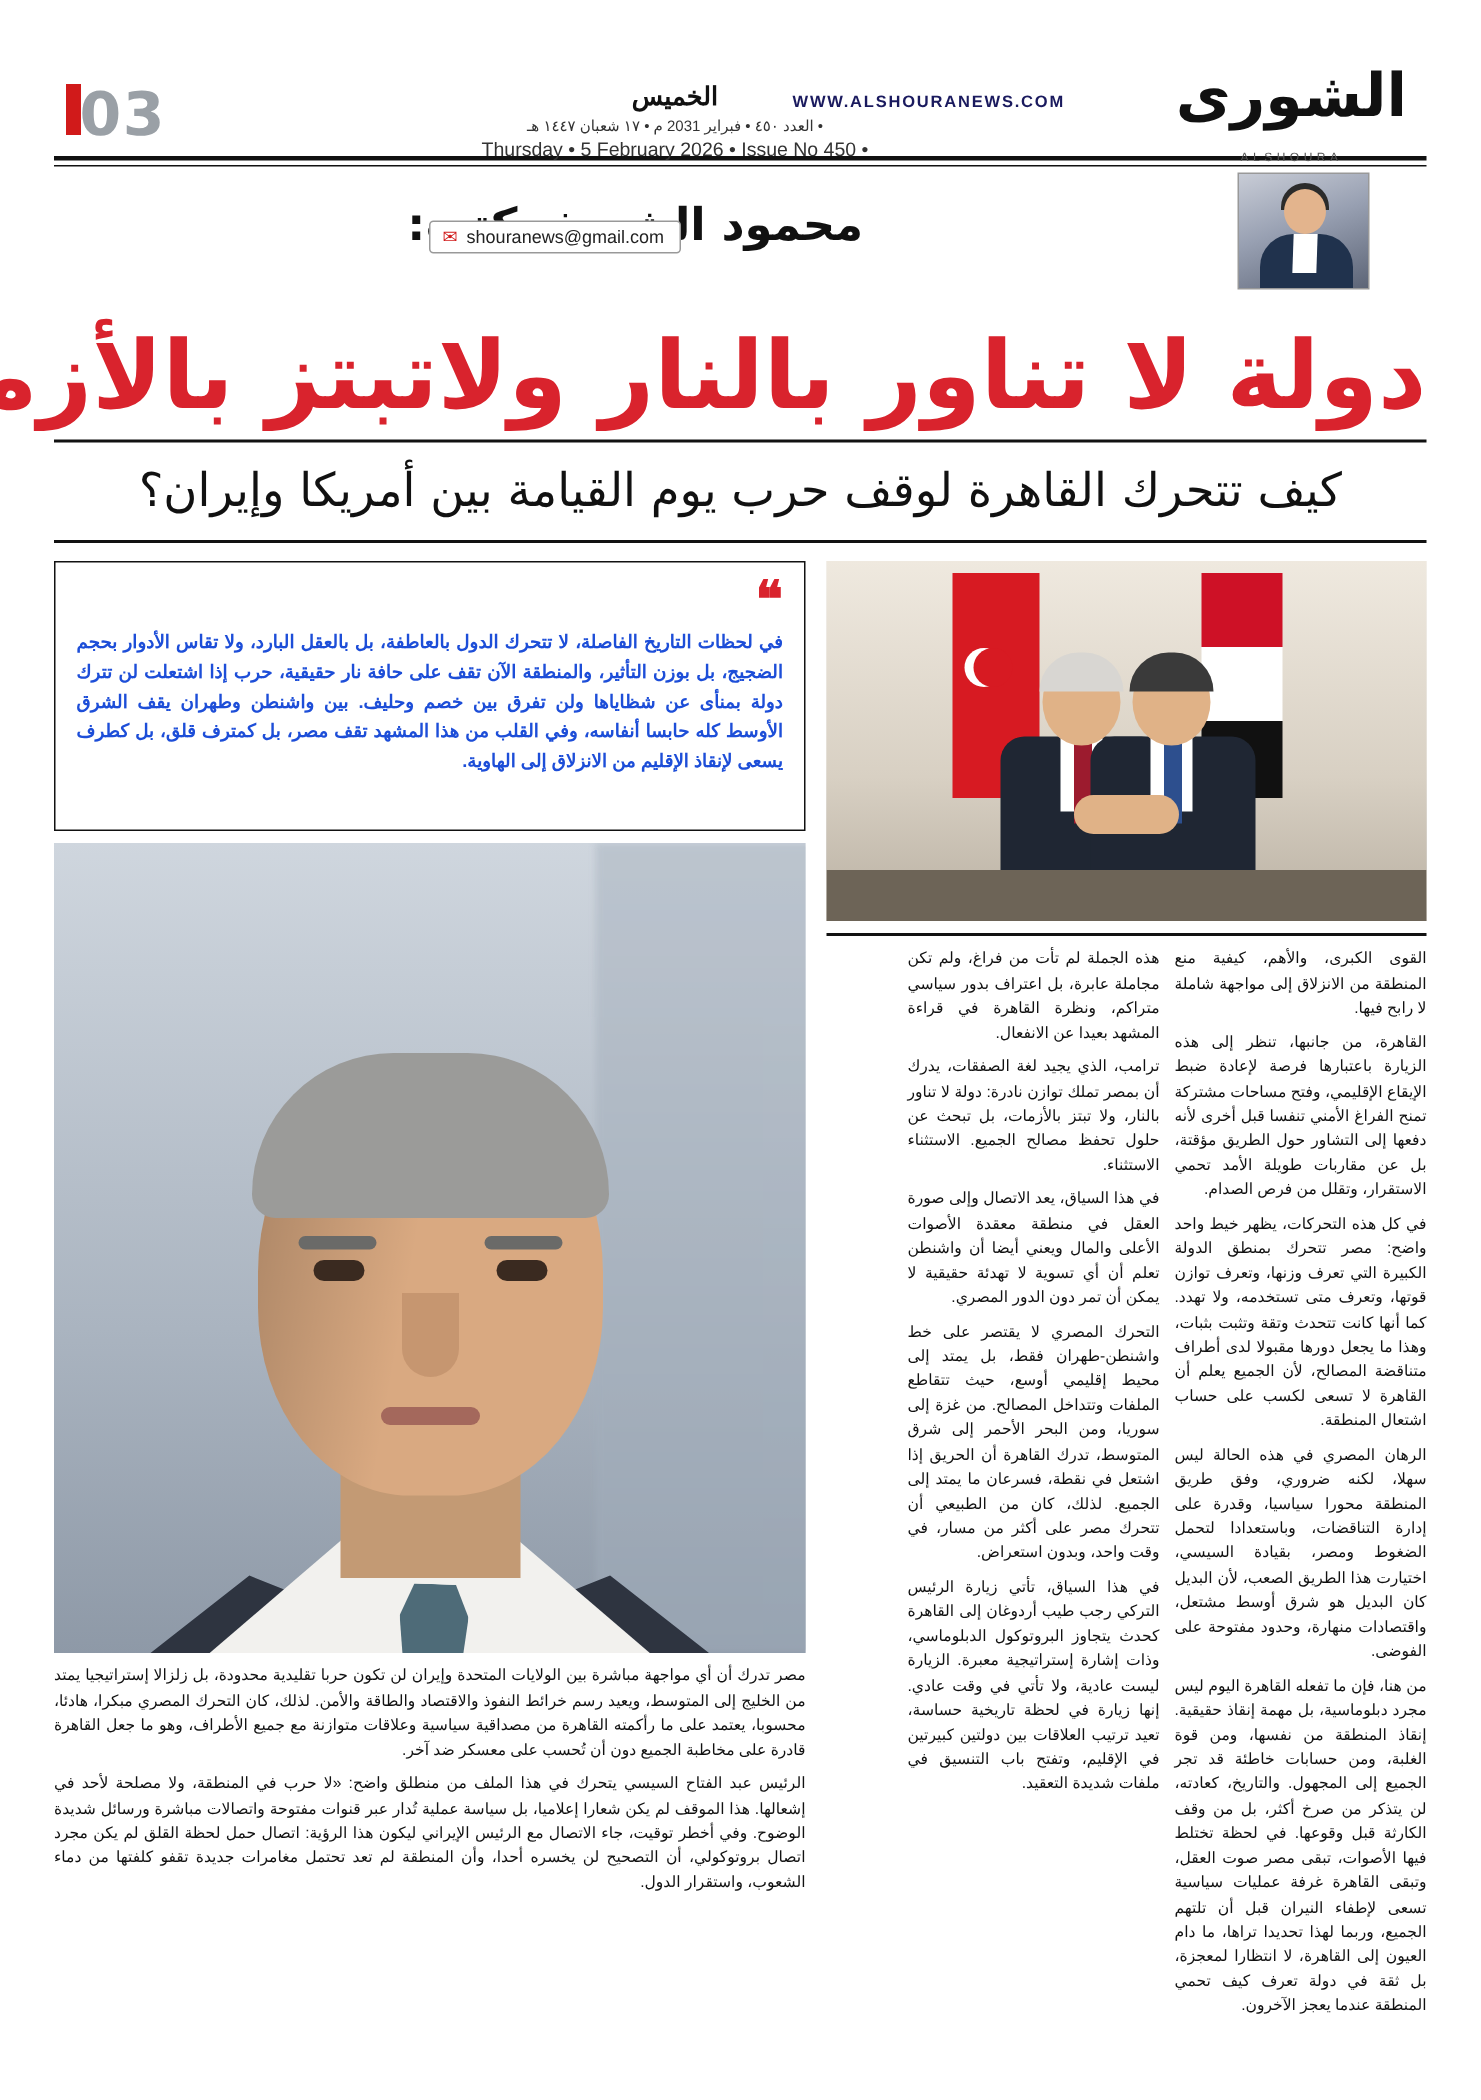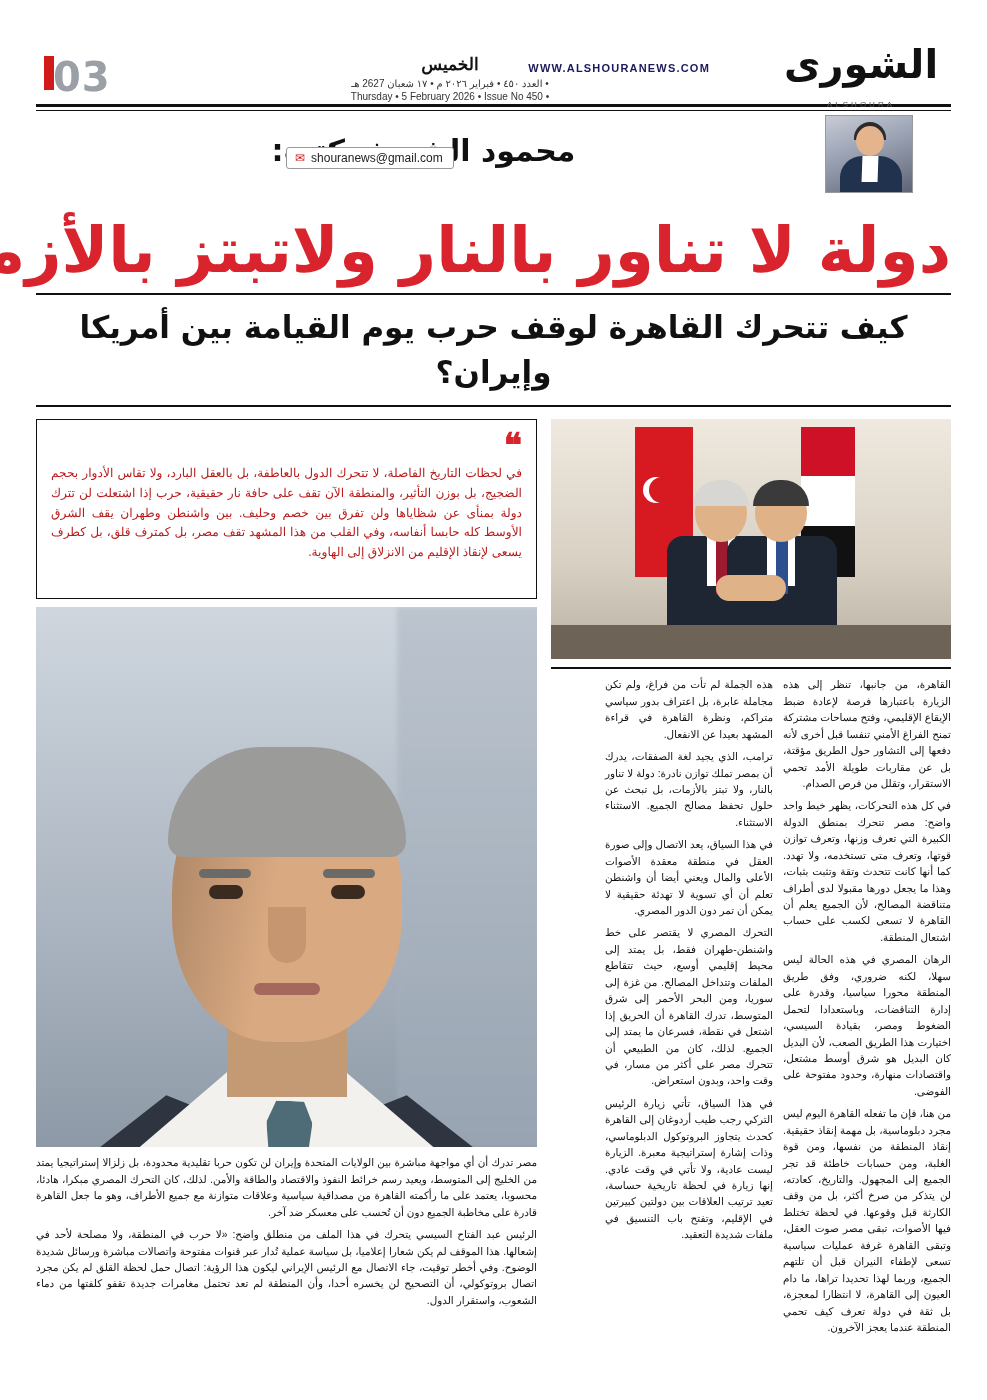--- a/index.html
+++ b/index.html
@@ -21,21 +21,21 @@
     font-size:40px; font-weight:bold; color:#9aa0a6; letter-spacing:1px;
     font-family:"DejaVu Sans", sans-serif;
   }
   .red-tab {
     position:absolute; left:44px; top:56px; width:10px; height:34px;
     background:#d11a1a;
   }
   .mast-center { position:absolute; left:150px; top:54px; width:600px; text-align:center; }
   .mast-day { font-size:17px; font-weight:bold; color:#111; margin-bottom:3px;}
   .mast-line-ar { font-size:10px; color:#333; letter-spacing:0; }
-  .mast-line-en { font-size:10px; color:#333; margin-top:2px; }
+  .mast-line-en { font-size:13px; color:#333; margin-top:2px; }
   .mast-url {
     position:absolute; left:380px; top:62px; width:330px; text-align:right;
     font-size:11px; letter-spacing:1.2px; color:#1a1a5e; font-weight:bold;
     font-family:"Liberation Sans", sans-serif; direction:ltr;
   }
   .logo {
     position:absolute; right:36px; top:44px; width:180px; text-align:center;
   }
   .logo-ar {
     font-size:40px; font-weight:bold; color:#111;
@@ -85,21 +85,21 @@
   
   .headline-main {
     text-align:center; color:#d9232d; font-weight:bold;
     font-size:63px; line-height:1.15; margin:12px 36px 6px 36px;
     font-family:"DejaVu Sans", sans-serif;
     white-space:nowrap;
   }
   .rule-after-head { border-top:2px solid #111; margin:6px 36px 0 36px; }
   .subhead {
     margin:10px 36px 0 36px; text-align:center;
-    font-size:31px; font-weight:bold; line-height:1.45; color:#111;
+    font-size:31px; font-weight:normal; line-height:1.45; color:#111;
     font-family:"DejaVu Sans", sans-serif;
   }
   .rule-after-sub { border-top:2px solid #111; margin:10px 36px 0 36px; }
 
   
   .hero { display:flex; gap:14px; margin:12px 36px 0 36px; }
   .hero-right { width:400px; }
   .hero-left { flex:1; }
 
   
@@ -168,21 +168,21 @@
   }
 
   
   .quote-box {
     border:1px solid #111; padding:14px 14px 12px 14px; position:relative;
     height:180px;
   }
   .quote-mark { color:#d9232d; font-size:34px; line-height:.7; font-weight:bold; }
   .quote-text {
     margin-top:6px; font-size:12.2px; line-height:1.62; text-align:justify;
-    color:#b91c1c; font-weight:normal;
+    color:#1d4ed8; font-weight:bold;
   }
 
   
   .photo-handshake {
     position:relative; width:100%; height:240px; overflow:hidden; margin-top:0;
     background:linear-gradient(180deg,#e9e4dc 0%, #cfc7ba 55%, #8c8377 100%);
   }
   .hs-wall { position:absolute; inset:0; background:linear-gradient(180deg,#efe9df,#d8d0c3 60%,#b9b0a2); }
   .hs-flag-tr {
     position:absolute; left:84px; top:8px; width:58px; height:150px; background:#d71a22;
@@ -231,21 +231,21 @@
 <body>
 
 <div class="page">
 
   <div class="masthead">
     <div class="red-tab"></div>
     <div class="page-num">03</div>
 
     <div class="mast-center">
       <div class="mast-day">الخميس</div>
-      <div class="mast-line-ar">• العدد ٤٥٠  • فبراير ٢٠٢٦ م  • ١٧ شعبان 2627 هـ</div>
+      <div class="mast-line-ar">• العدد ٤٥٠  • فبراير 2031 م  • ١٧ شعبان ١٤٤٧ هـ</div>
       <div class="mast-line-en">• Thursday • 5 February 2026 • Issue No 450</div>
     </div>
 
     <div class="mast-url">WWW.ALSHOURANEWS.COM</div>
 
     <div class="logo">
       <div class="logo-ar">الشورى</div>
       <div class="logo-sub">ALSHOURA</div>
     </div>
   </div>
@@ -294,20 +294,21 @@
           <div class="m-hair dark"></div>
         </div>
         <div class="hs-hands"></div>
         <div class="hs-podium"></div>
       </div>
 
       <div class="rule-sec"></div>
 
       <div class="hero-text" style="margin-top:8px;">
         <div class="bcol col-w">
+          <p>القوى الكبرى، والأهم، كيفية منع المنطقة من الانزلاق إلى مواجهة شاملة لا رابح فيها.</p>
           <p>القاهرة، من جانبها، تنظر إلى هذه الزيارة باعتبارها فرصة لإعادة ضبط الإيقاع الإقليمي، وفتح مساحات مشتركة تمنح الفراغ الأمني تنفسا قبل أخرى لأنه دفعها إلى التشاور حول الطريق مؤقتة، بل عن مقاربات طويلة الأمد تحمي الاستقرار، وتقلل من فرص الصدام.</p>
           <p>في كل هذه التحركات، يظهر خيط واحد واضح: مصر تتحرك بمنطق الدولة الكبيرة التي تعرف وزنها، وتعرف توازن قوتها، وتعرف متى تستخدمه، ولا تهدد. كما أنها كانت تتحدث وتقة وتثبت بثبات، وهذا ما يجعل دورها مقبولا لدى أطراف متناقضة المصالح، لأن الجميع يعلم أن القاهرة لا تسعى لكسب على حساب اشتعال المنطقة.</p>
           <p>الرهان المصري في هذه الحالة ليس سهلا، لكنه ضروري، وفق طريق المنطقة محورا سياسيا، وقدرة على إدارة التناقضات، وباستعدادا لتحمل الضغوط ومصر، بقيادة السيسي، اختيارت هذا الطريق الصعب، لأن البديل كان البديل هو شرق أوسط مشتعل، واقتصادات منهارة، وحدود مفتوحة على الفوضى.</p>
           <p>من هنا، فإن ما تفعله القاهرة اليوم ليس مجرد دبلوماسية، بل مهمة إنقاذ حقيقية. إنقاذ المنطقة من نفسها، ومن قوة الغلبة، ومن حسابات خاطئة قد تجر الجميع إلى المجهول. والتاريخ، كعادته، لن يتذكر من صرخ أكثر، بل من وقف الكارثة قبل وقوعها. في لحظة تختلط فيها الأصوات، تبقى مصر صوت العقل، وتبقى القاهرة غرفة عمليات سياسية تسعى لإطفاء النيران قبل أن تلتهم الجميع، وربما لهذا تحديدا تراها، ما دام العيون إلى القاهرة، لا انتظارا لمعجزة، بل ثقة في دولة تعرف كيف تحمي المنطقة عندما يعجز الآخرون.</p>
         </div>
         <div class="bcol col-w">
           <p>هذه الجملة لم تأت من فراغ، ولم تكن مجاملة عابرة، بل اعتراف بدور سياسي متراكم، ونظرة القاهرة في قراءة المشهد بعيدا عن الانفعال.</p>
           <p>ترامب، الذي يجيد لغة الصفقات، يدرك أن بمصر تملك توازن نادرة: دولة لا تناور بالنار، ولا تبتز بالأزمات، بل تبحث عن حلول تحفظ مصالح الجميع. الاستثناء الاستثناء.</p>
           <p>في هذا السياق، يعد الاتصال وإلى صورة العقل في منطقة معقدة الأصوات الأعلى والمال ويعني أيضا أن واشنطن تعلم أن أي تسوية لا تهدئة حقيقية لا يمكن أن تمر دون الدور المصري.</p>
           <p>التحرك المصري لا يقتصر على خط واشنطن-طهران فقط، بل يمتد إلى محيط إقليمي أوسع، حيث تتقاطع الملفات وتتداخل المصالح. من غزة إلى سوريا، ومن البحر الأحمر إلى شرق المتوسط، تدرك القاهرة أن الحريق إذا اشتعل في نقطة، فسرعان ما يمتد إلى الجميع. لذلك، كان من الطبيعي أن تتحرك مصر على أكثر من مسار، في وقت واحد، وبدون استعراض.</p>

